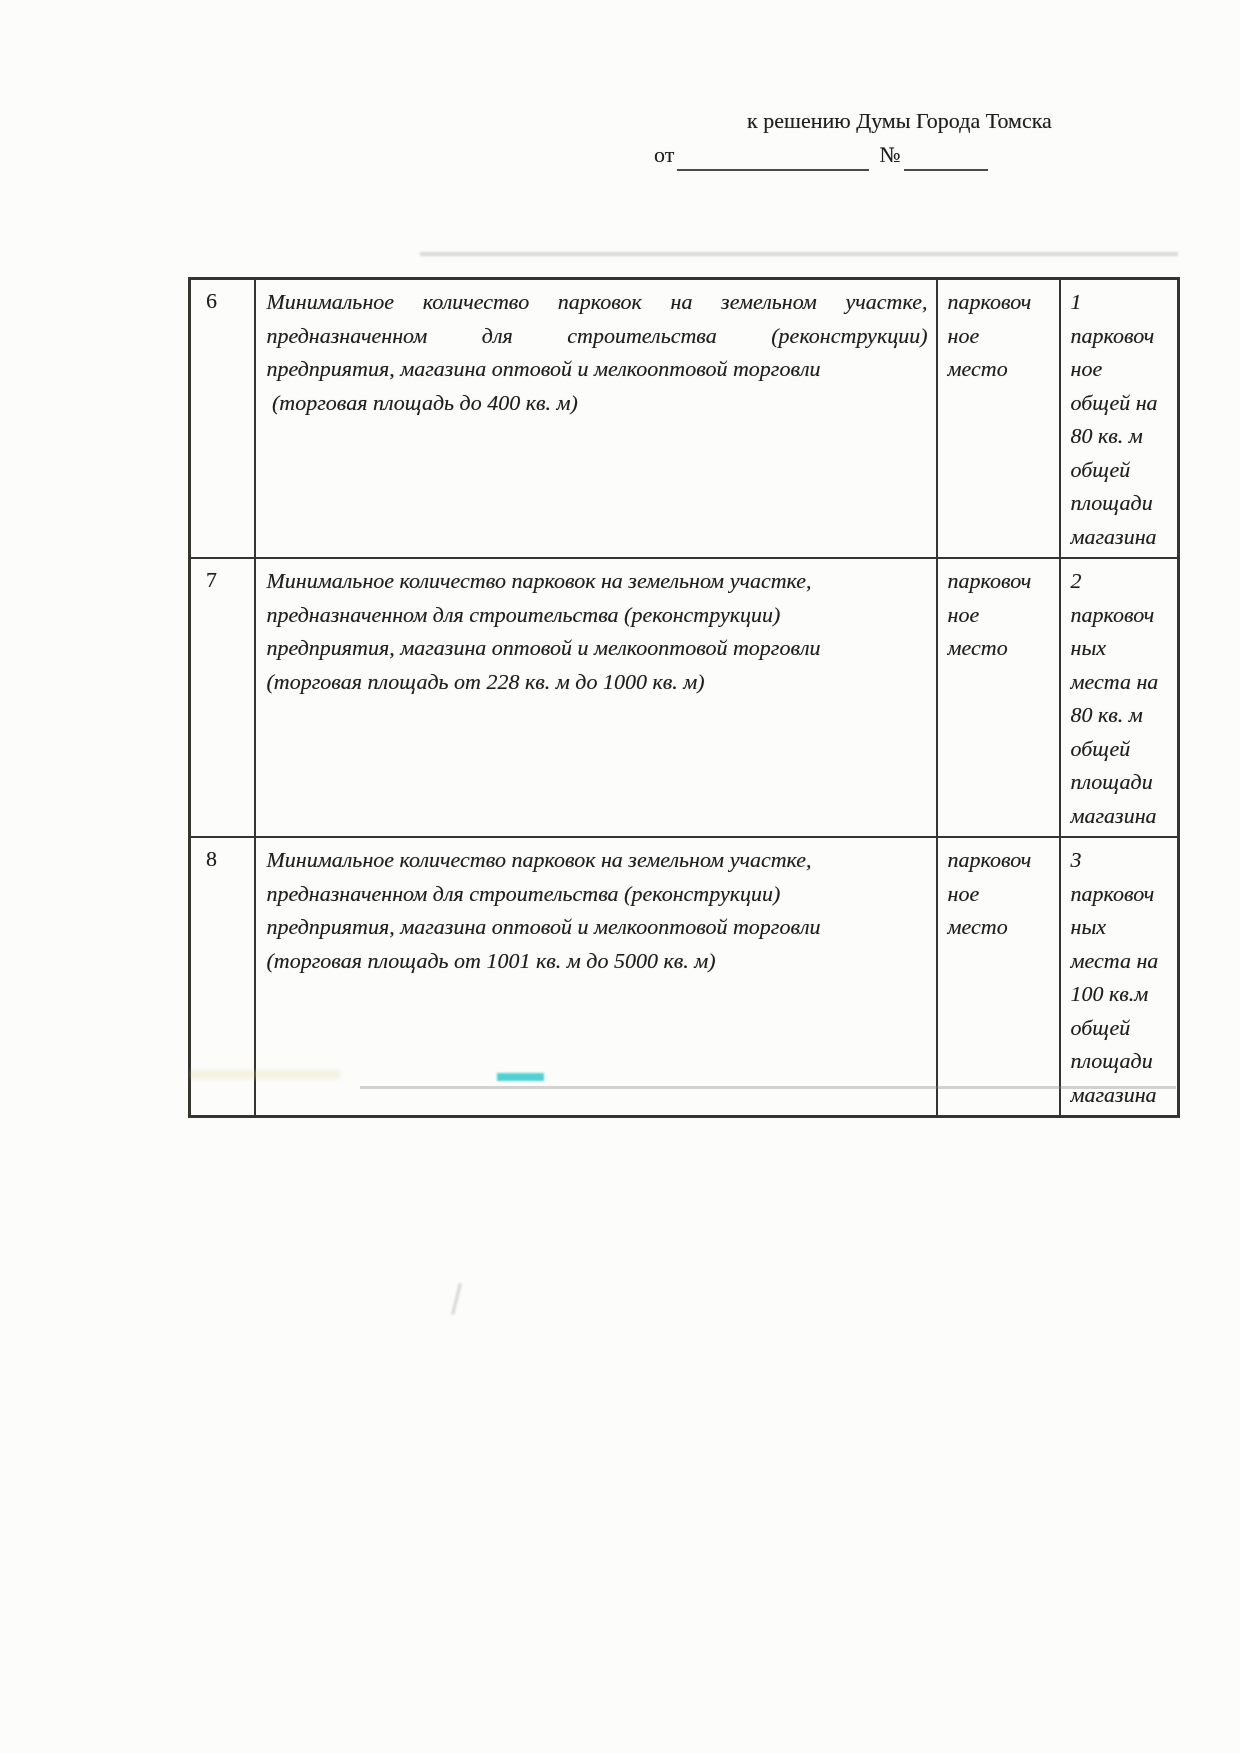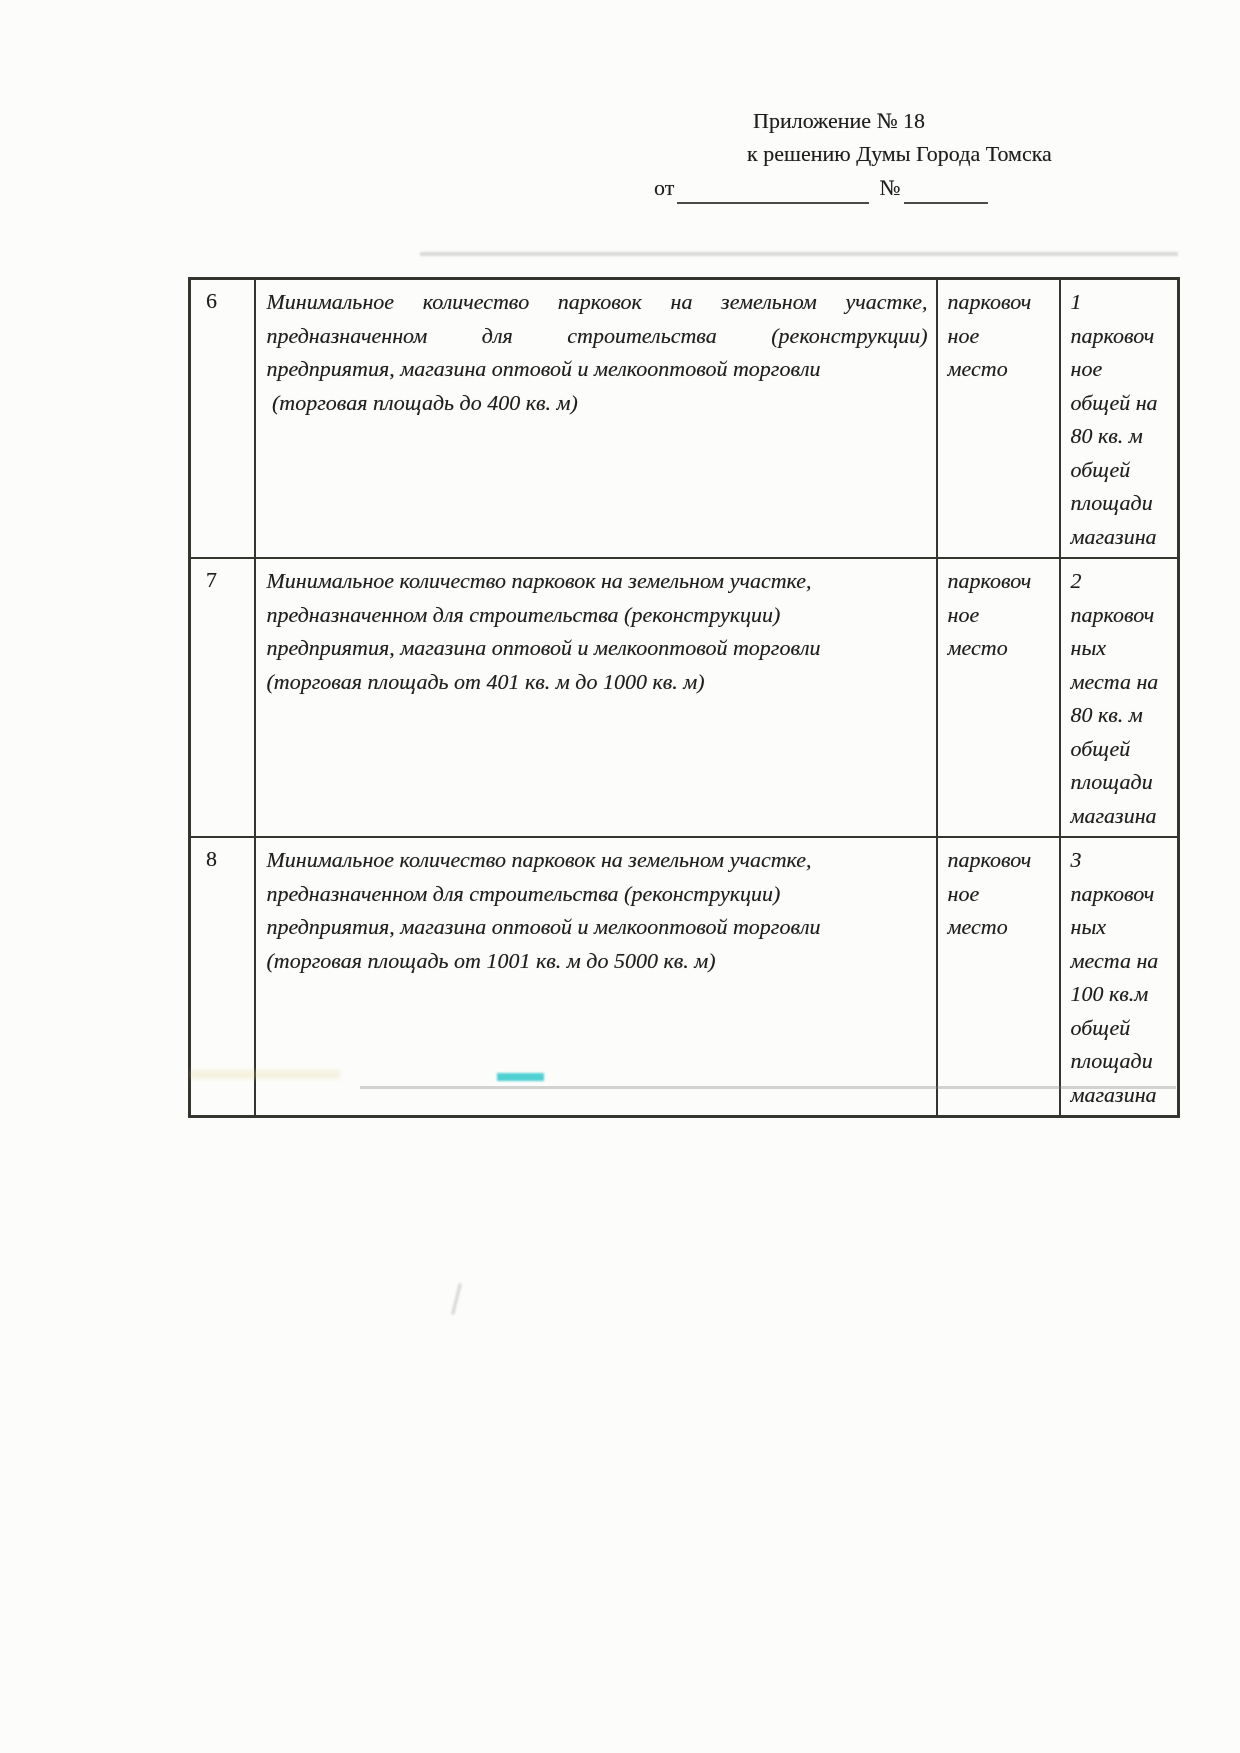--- a/index.html
+++ b/index.html
@@ -52,21 +52,20 @@
   .smear-top       { left:420px; top:252px;  width:758px; height:4px;  background:rgba(125,125,122,.28); filter:blur(1px); }
   .smear-bottom    { left:360px; top:1086px; width:816px; height:3px;  background:rgba(130,130,127,.34); filter:blur(.7px); }
   .smudge-yellow   { left:190px; top:1070px; width:150px; height:9px;  opacity:.22; filter:blur(2px); }
   .smudge-cyan     { left:497px; top:1073px; width:47px;  height:8px;  opacity:.85; filter:blur(1px); }
   .diagonal-mark   { left:455px; top:1283px; width:3px;   height:32px; background:rgba(150,150,148,.38); filter:blur(1.2px); transform:rotate(14deg); }
 </style>
 </head>
 <body style="background: rgb(252, 252, 251);">
 
 <div class="doc-header soft">
-  <div class="h-line1">Приложение № 18</div>
   <div class="h-line2">к решению Думы Города Томска</div>
   <div class="h-line3">
     <span>от</span>
     <span class="blank date"></span>
     <span class="numsign">№</span>
     <span class="blank num"></span>
   </div>
 </div>
 
 <div class="table-wrap">
@@ -101,21 +100,21 @@
             <div class="tline">площади</div>
             <div class="tline">магазина</div>
           </td>
     </tr>
     <tr class="r1">
       <td class="num-cell">7</td>
       <td class="desc-cell">
             <div class="tline">Минимальное количество парковок на земельном участке,</div>
             <div class="tline">предназначенном для строительства (реконструкции)</div>
             <div class="tline">предприятия, магазина оптовой и мелкооптовой торговли</div>
-            <div class="tline">(торговая площадь от 401 кв. м до 1000 кв. м)</div>
+            <div class="tline">(торговая площадь от 228 кв. м до 1000 кв. м)</div>
           </td>
       <td class="unit-cell">
             <div class="tline">парковоч</div>
             <div class="tline">ное</div>
             <div class="tline">место</div>
           </td>
       <td class="val-cell">
             <div class="tline">2</div>
             <div class="tline">парковоч</div>
             <div class="tline">ных</div>

